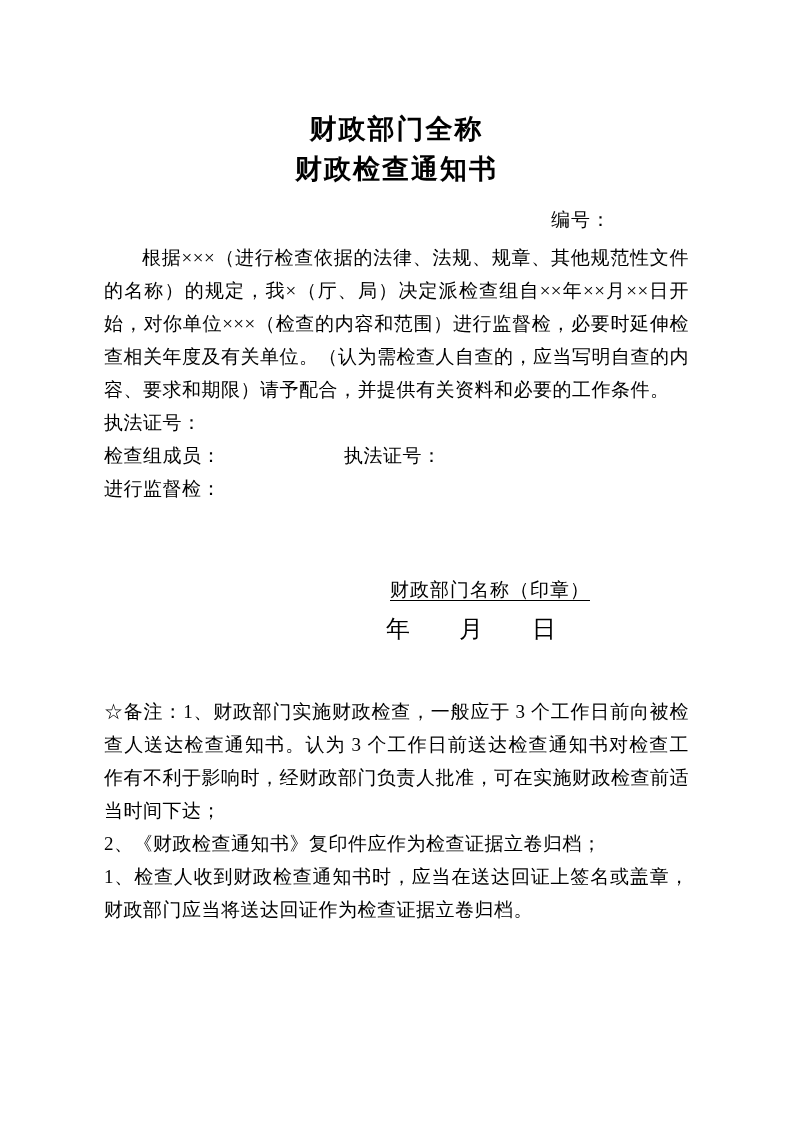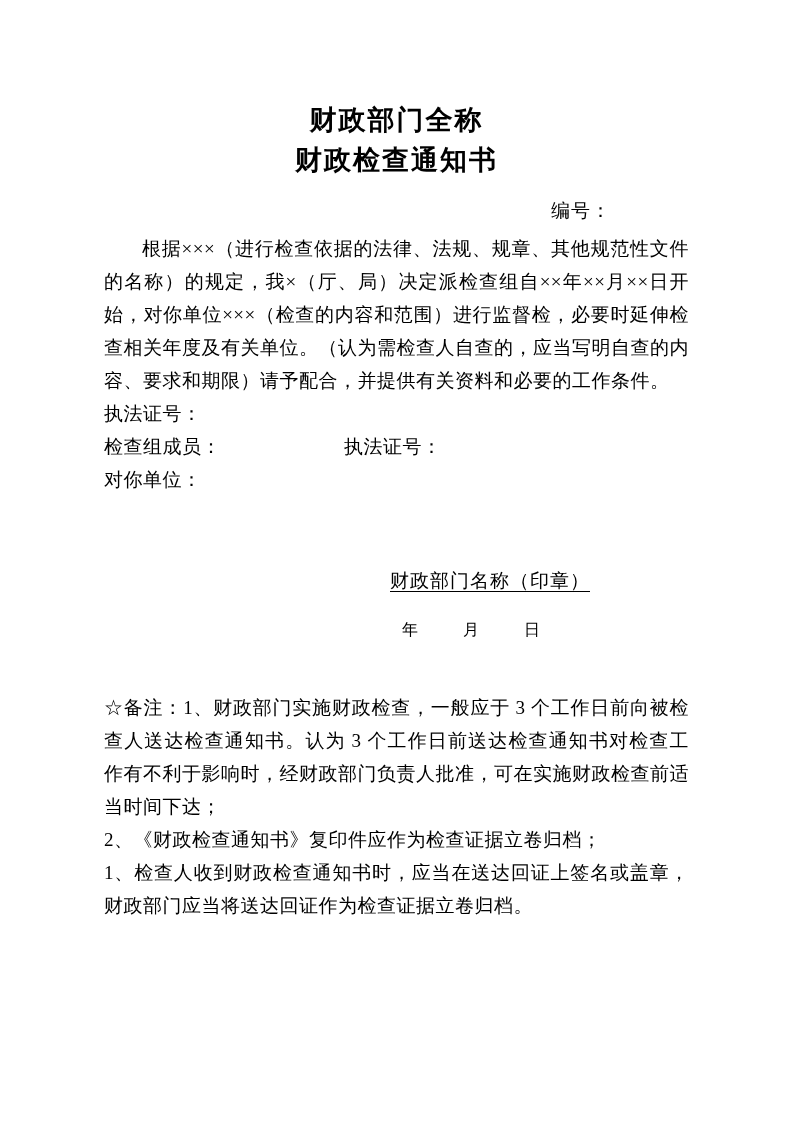--- a/index.html
+++ b/index.html
@@ -13,21 +13,21 @@
     font-family: "Liberation Serif", "DejaVu Serif", serif;
     color: #000000;
     position: relative;
     overflow: hidden;
   }
   .page {
     position: relative;
     width: 793px;
     height: 798px;
     box-sizing: border-box;
-    padding: 8px 104px;
+    padding: 17px 104px;
   }
   .title-block {
     padding-top: 92px;
     text-align: center;
   }
   .doc-title {
     font-family: "DejaVu Sans", "Liberation Sans", sans-serif;
     font-weight: bold;
     font-size: 27px;
     letter-spacing: 2px;
@@ -91,22 +91,22 @@
   }
   .stamp-name {
     font-size: 19px;
     letter-spacing: 1px;
     text-decoration: underline;
     text-underline-offset: 4px;
     display: inline-block;
     margin-left: 37px;
   }
   .stamp-date {
-    margin-top: 26px;
-    font-size: 16px;
+    margin-top: 10px;
+    font-size: 24px;
     letter-spacing: 1px;
   }
   .stamp-date .gap {
     display: inline-block;
     width: 34px;
   }
   .notes {
     margin-top: 50px;
     font-size: 19px;
     line-height: 33px;
@@ -131,21 +131,21 @@
 
   <div class="body-para">根据×××（进行检查依据的法律、法规、规章、其他规范性文件的名称）的规定，我×（厅、局）决定派检查组自××年××月××日开始，对你单位×××（检查的内容和范围）进行监督检，必要时延伸检查相关年度及有关单位。（认为需检查人自查的，应当写明自查的内容、要求和期限）请予配合，并提供有关资料和必要的工作条件。</div>
 
   <div class="sig-line">
     <div class="col-b">执法证号：</div>
   </div>
   <div class="sig-line">
     <div class="col-a">检查组成员：</div>
     <div class="col-b">执法证号：</div>
   </div>
-  <div class="phone-line">对你单位：</div>
+  <div class="phone-line">进行监督检：</div>
 
   <div class="stamp-block">
     <div class="stamp-name">财政部门名称（印章）</div>
     <div class="stamp-date">
       <span>年</span>
       <span class="gap"></span>
       <span>月</span>
       <span class="gap"></span>
       <span>日</span>
     </div>

